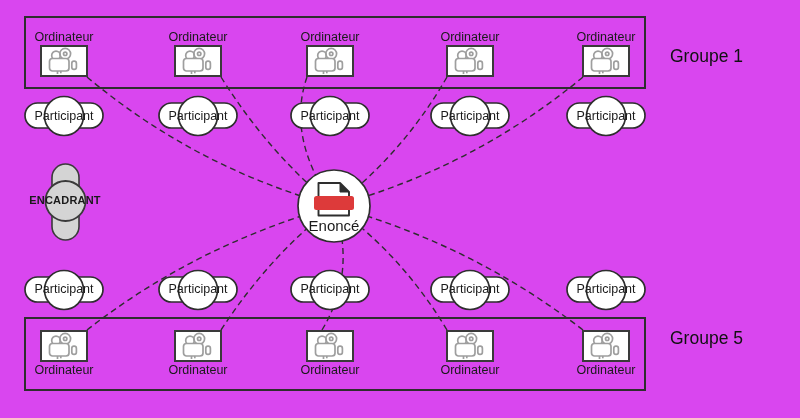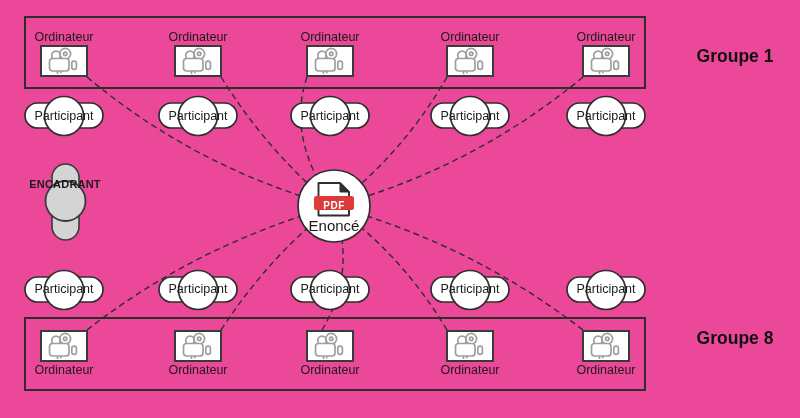--- a/index.html
+++ b/index.html
@@ -1,26 +1,26 @@
 <!DOCTYPE html>
 <html><head>
 <meta charset="utf-8">
 <style>
   html,body{margin:0;padding:0;background:#fff;}
-  .stage{position:relative;width:800px;height:418px;background:#ec4899;
+  .stage{position:relative;width:800px;height:418px;background:#d946ef;
          font-family:"Liberation Sans",sans-serif;overflow:hidden;}
   .stage svg{position:absolute;left:0;top:0;}
   .lbl{position:absolute;width:120px;text-align:center;color:#1a1a1a;
        font-size:12.5px;line-height:15px;white-space:nowrap;}
   .lbl.enonce{font-size:15px;font-weight:400;}
   .lbl.pdf{font-size:10px;font-weight:bold;color:#ffffff;letter-spacing:.5px;}
   .lbl.encadrant{font-size:11px;font-weight:600;letter-spacing:.2px;}
   .grp{position:absolute;left:670px;width:130px;color:#111;
        font-size:17.5px;line-height:23px;}
-  .grp .t{font-weight:bold;display:block;text-align:center;}
+  .grp .t{font-weight:normal;display:block;}
   .grp .s{display:block;}
 </style>
 </head>
 <body>
 
 <div class="stage">
 
 <svg width="800" height="418" viewBox="0 0 800 418">
   <defs>
     <g id="cam" fill="none" stroke="#9e9e9e" stroke-width="1.7">
@@ -132,25 +132,24 @@
 <div class="lbl" style="left:270px;top:282px">Participant</div>
 <div class="lbl" style="left:410px;top:282px">Participant</div>
 <div class="lbl" style="left:546px;top:282px">Participant</div>
 
 <div class="lbl" style="left:4px;top:363px">Ordinateur</div>
 <div class="lbl" style="left:138px;top:363px">Ordinateur</div>
 <div class="lbl" style="left:270px;top:363px">Ordinateur</div>
 <div class="lbl" style="left:410px;top:363px">Ordinateur</div>
 <div class="lbl" style="left:546px;top:363px">Ordinateur</div>
 
-<div class="lbl encadrant" style="left:5px;top:177px">ENCADRANT</div>
+<div class="lbl encadrant" style="left:5px;top:193px">ENCADRANT</div>
 
-<div class="lbl pdf" style="left:274px;top:198px">PDF</div>
 <div class="lbl enonce" style="left:274px;top:218px">Enoncé</div>
 
 <div class="grp" style="top:45px">
   <span class="t">Groupe 1</span>
 </div>
 <div class="grp" style="top:327px">
-  <span class="t">Groupe 8</span>
+  <span class="t">Groupe 5</span>
 </div>
 
 </div>
 
 </body></html>

